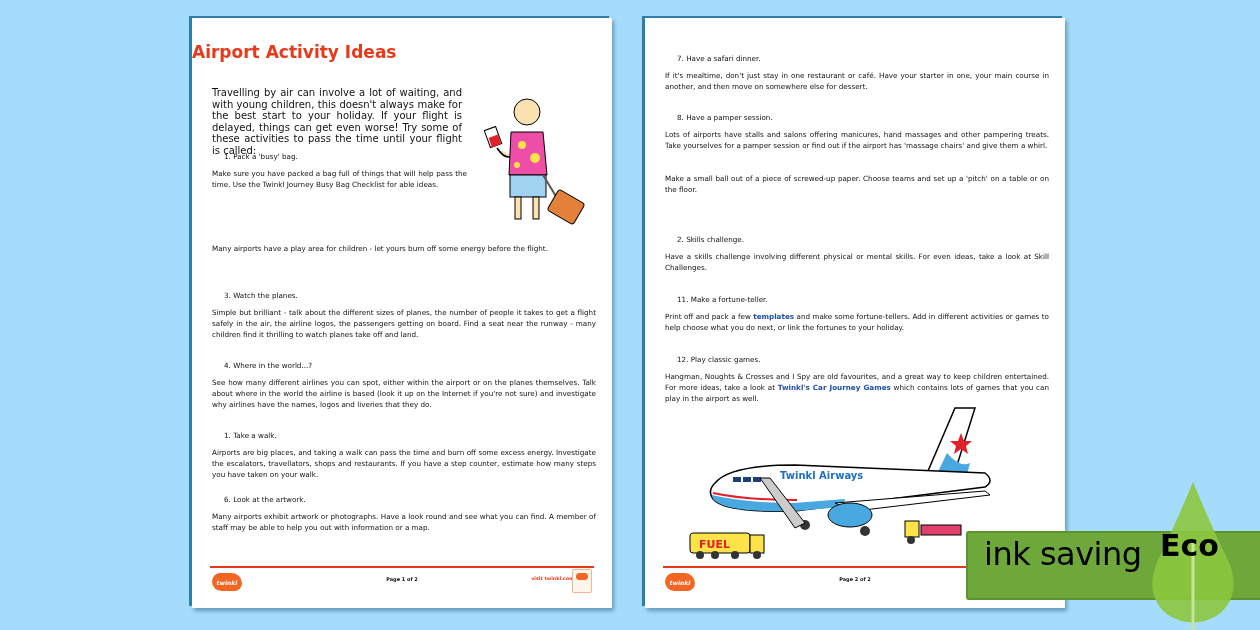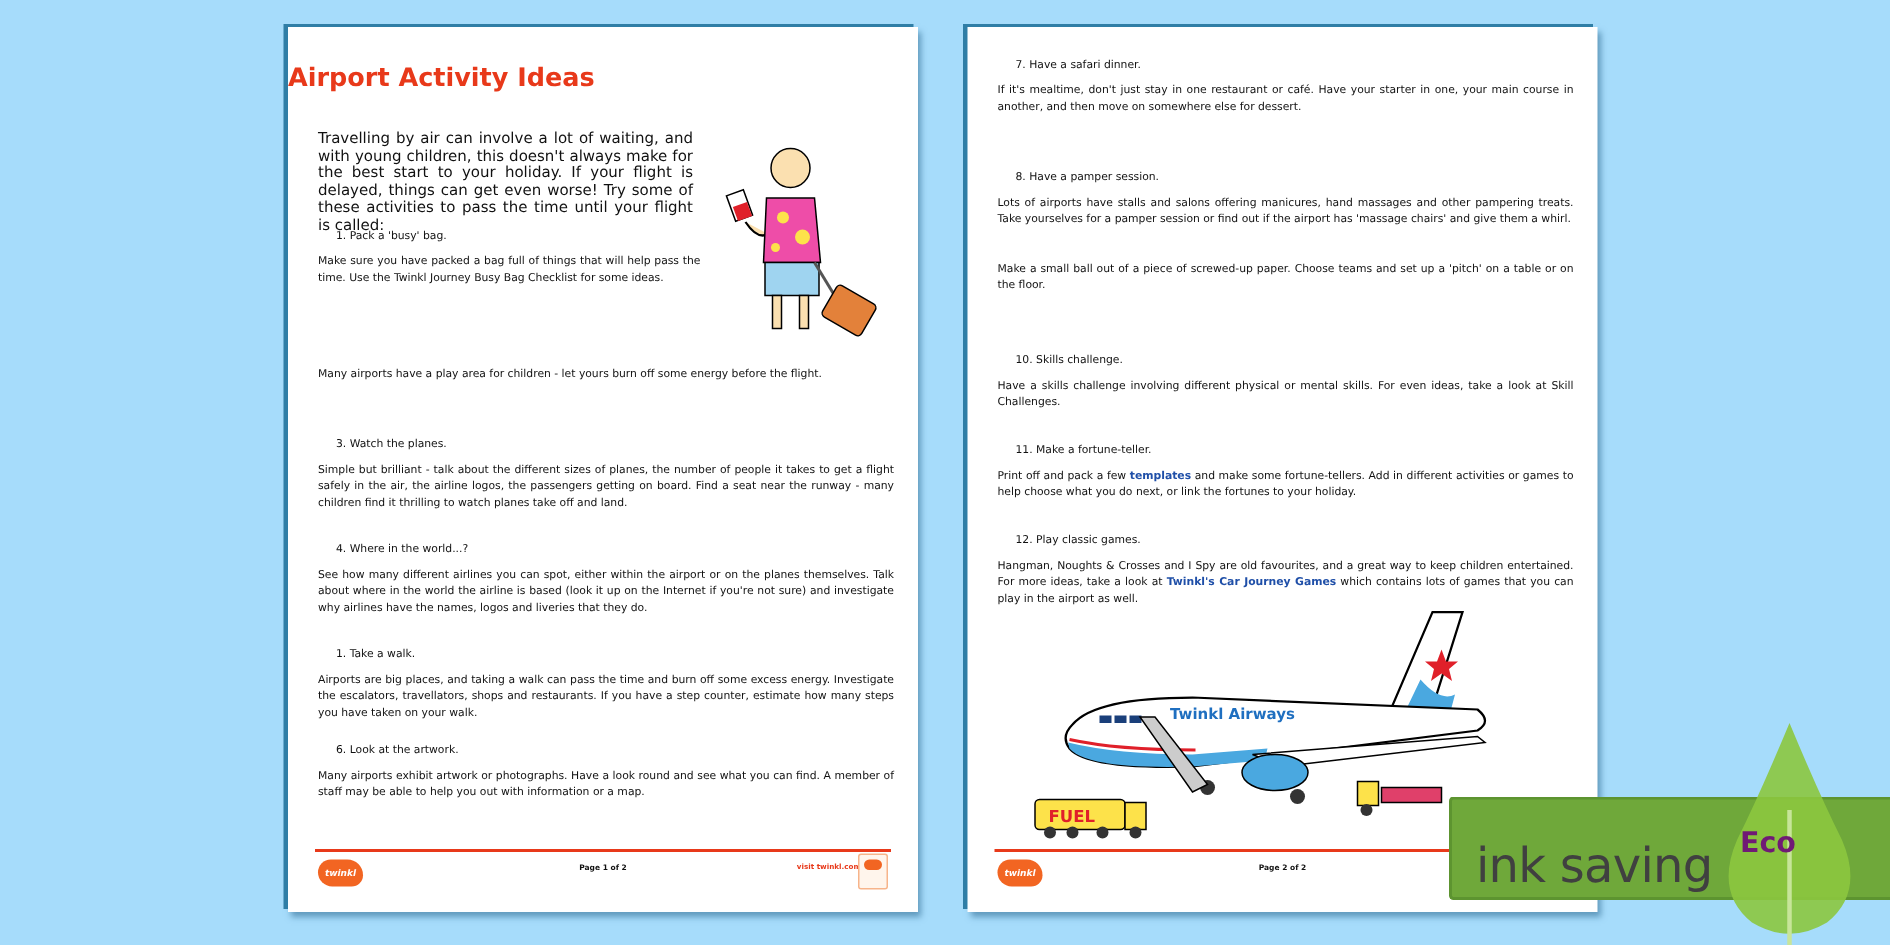--- a/index.html
+++ b/index.html
@@ -15,23 +15,23 @@
   .link { color:#1f4fa8; font-weight:bold; }
   .footer-line { position:absolute; left:18px; right:18px; top:548px; height:2px; background:#e8391a; }
   .logo { position:absolute; left:20px; top:555px; width:30px; height:18px; background:#f26522; border-radius:9px 11px 8px 10px; color:#fff; font-size:6px; font-weight:bold; display:flex; align-items:center; justify-content:center; font-style:italic; }
   .pagenum { position:absolute; top:558px; left:0; right:0; text-align:center; font-size:5px; color:#111; font-weight:bold; }
   .visit { position:absolute; top:558px; right:38px; font-size:4.8px; color:#e8391a; font-weight:bold; }
   .badge { position:absolute; top:551px; right:20px; width:18px; height:22px; border:1px solid #f7b48a; border-radius:2px; background:#fff5ec; }
   .badge::before { content:""; position:absolute; top:3px; left:3px; width:12px; height:7px; background:#f26522; border-radius:5px; }
   .person { position:absolute; left:285px; top:62px; width:110px; height:150px; }
   .plane { position:absolute; left:40px; top:385px; width:340px; height:160px; }
   .eco { position:absolute; left:966px; top:531px; width:300px; height:65px; background:#6fa83a; border:2px solid #5d9430; border-right:none; border-radius:3px 0 0 3px; }
-  .eco-text { position:absolute; left:16px; top:25px; font-size:32px; color:#404040; font-family:"DejaVu Sans", sans-serif; letter-spacing:-0.5px; }
+  .eco-text { position:absolute; left:16px; top:2px; font-size:32px; color:#000000; font-family:"DejaVu Sans", sans-serif; letter-spacing:-0.5px; }
   .drop { position:absolute; left:1143px; top:480px; width:100px; height:150px; }
-  .eco-word { position:absolute; left:1160px; top:551px; font-size:19px; color:#701a75; font-weight:bold; font-family:"DejaVu Sans", sans-serif; }
+  .eco-word { position:absolute; left:1160px; top:528px; font-size:30px; color:#000000; font-weight:bold; font-family:"DejaVu Sans", sans-serif; }
 </style>
 </head>
 <body>
 
 <div class="page" id="page1">
   <div class="title">Airport Activity Ideas</div>
   <div class="intro">Travelling by air can involve a lot of waiting, and with young children, this doesn't always make for the best start to your holiday. If your flight is delayed, things can get even worse! Try some of these activities to pass the time until your flight is called:</div>
 
   <svg class="person" viewBox="0 0 110 150">
     <rect x="10" y="48" width="12" height="18" fill="#fff" stroke="#000" stroke-width="1" transform="rotate(-20 16 57)"></rect>
@@ -44,21 +44,21 @@
       <circle cx="40" cy="85" r="3" fill="#fde24a"></circle>
     <rect x="33" y="95" width="36" height="22" fill="#9fd4f0" stroke="#000"></rect>
     <rect x="38" y="117" width="6" height="22" fill="#fbe0b0" stroke="#000"></rect>
     <rect x="56" y="117" width="6" height="22" fill="#fbe0b0" stroke="#000"></rect>
     <line x1="66" y1="95" x2="80" y2="118" stroke="#555" stroke-width="2"></line>
     <rect x="74" y="115" width="30" height="24" rx="3" fill="#e3813a" stroke="#000" transform="rotate(30 89 127)"></rect>
   </svg>
 
   <div class="item" style="top:134px">
     <div class="item-h">1.  Pack a 'busy' bag.</div>
-    <div class="item-b" style="width:255px">Make sure you have packed a bag full of things that will help pass the time. Use the Twinkl Journey Busy Bag Checklist for some ideas.</div>
+    <div class="item-b" style="width:255px">Make sure you have packed a bag full of things that will help pass the time. Use the Twinkl Journey Busy Bag Checklist for able ideas.</div>
   </div>
   <div class="item" style="top:225px">
     <div class="item-b">Many airports have a play area for children - let yours burn off some energy before the flight.</div>
   </div>
   <div class="item" style="top:273px">
     <div class="item-h">3.  Watch the planes.</div>
     <div class="item-b">Simple but brilliant - talk about the different sizes of planes, the number of people it takes to get a flight safely in the air, the airline logos, the passengers getting on board. Find a seat near the runway - many children find it thrilling to watch planes take off and land.</div>
   </div>
   <div class="item" style="top:343px">
     <div class="item-h">4.  Where in the world...?</div>
@@ -74,33 +74,33 @@
   </div>
 
   <div class="footer-line"></div>
   <div class="logo">twinkl</div>
   <div class="pagenum">Page 1 of 2</div>
   <div class="visit">visit twinkl.com</div>
   <div class="badge"></div>
 </div>
 
 <div class="page" id="page2">
-  <div class="item" style="top:20px">
+  <div class="item" style="top:36px">
     <div class="item-h">7.  Have a safari dinner.</div>
     <div class="item-b">If it's mealtime, don't just stay in one restaurant or café. Have your starter in one, your main course in another, and then move on somewhere else for dessert.</div>
   </div>
   <div class="item" style="top:95px">
     <div class="item-h">8.  Have a pamper session.</div>
     <div class="item-b">Lots of airports have stalls and salons offering manicures, hand massages and other pampering treats. Take yourselves for a pamper session or find out if the airport has 'massage chairs' and give them a whirl.</div>
   </div>
   <div class="item" style="top:155px">
     <div class="item-b">Make a small ball out of a piece of screwed-up paper. Choose teams and set up a 'pitch' on a table or on the floor.</div>
   </div>
   <div class="item" style="top:217px">
-    <div class="item-h">10.  Skills challenge.</div>
+    <div class="item-h">2.  Skills challenge.</div>
     <div class="item-b">Have a skills challenge involving different physical or mental skills. For even ideas, take a look at Skill Challenges.</div>
   </div>
   <div class="item" style="top:277px">
     <div class="item-h">11.  Make a fortune-teller.</div>
     <div class="item-b"><span>Print off and pack a few </span><span class="link">templates</span><span> and make some fortune-tellers. Add in different activities or games to help choose what you do next, or link the fortunes to your holiday.</span></div>
   </div>
   <div class="item" style="top:337px">
     <div class="item-h">12.  Play classic games.</div>
     <div class="item-b"><span>Hangman, Noughts &amp; Crosses and I Spy are old favourites, and a great way to keep children entertained. For more ideas, take a look at </span><span class="link">Twinkl's Car Journey Games</span><span> which contains lots of games that you can play in the airport as well.</span></div>
   </div>

